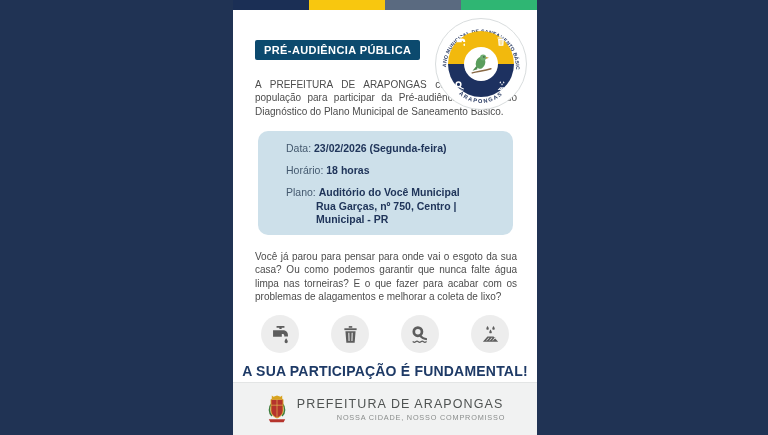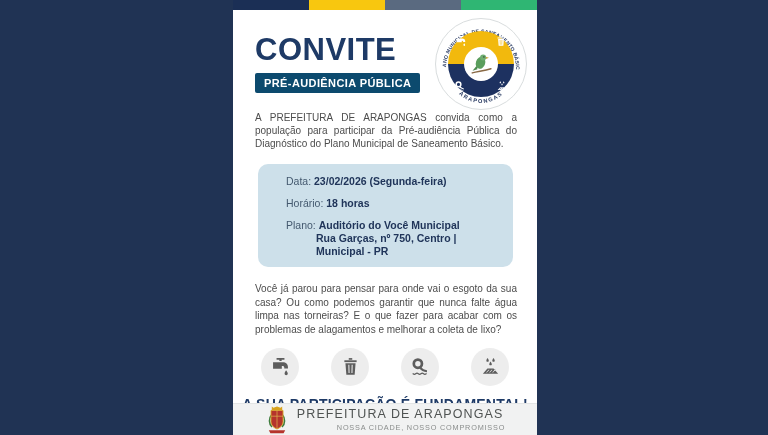--- a/index.html
+++ b/index.html
@@ -40,21 +40,21 @@
   .inforow .val2 { display:block; margin-left:30px; color:#20355a; font-weight:700; }
 
   .icon-row { margin:12px 28px 0; display:flex; justify-content:space-between; }
   .icon-circle { width:38px; height:38px; border-radius:50%; background:#ededed;
                  display:flex; align-items:center; justify-content:center; color:#5d5d5d; }
   .icon-circle svg { width:21px; height:21px; display:block; }
 
   .headline { margin:10px 6px 0; text-align:center; color:#1e3a66; font-weight:800;
               font-size:14px; letter-spacing:.2px; }
 
-  .footer { position:absolute; left:0; right:0; bottom:0; height:32px; background:#f1f2f2;
+  .footer { position:absolute; left:0; right:0; bottom:0; height:53px; background:#f1f2f2;
             border-top:1px solid #e3e5e5; display:flex; align-items:center; justify-content:center; gap:8px; }
   .footer .crest { width:24px; height:30px; }
   .footer .org { font-size:12.5px; color:#4f5352; letter-spacing:1.1px; font-weight:500; }
   .footer .slogan { font-size:7.3px; color:#8a8d8c; letter-spacing:.8px; margin-top:2px;padding-left:40px; }
 
   .hidden-defs { position:absolute; width:0; height:0; overflow:hidden; }
 </style>
 </head>
 <body>
 
@@ -86,21 +86,20 @@
   <div class="card">
 
     <div class="stripe">
       <div style="background: rgb(27, 47, 85);"></div>
       <div style="background: rgb(248, 199, 15);"></div>
       <div style="background: rgb(90, 106, 128);"></div>
       <div style="background: rgb(47, 182, 115);"></div>
     </div>
 
     <div class="card-header">
-      <div class="title">CONVITE</div>
       <div class="badge">PRÉ-AUDIÊNCIA PÚBLICA</div>
 
       <div class="logo">
         <div class="ring"></div>
         <svg class="ring-text" viewBox="0 0 92 92">
           <defs>
             <path id="arcTop" d="M11 50 A35 35 0 0 1 81 50" fill="none"></path>
             <path id="arcBottom" d="M14 53 A32 32 0 0 0 78 53" fill="none"></path>
           </defs>
           <text font-size="5.1" fill="#23355e" font-weight="700" letter-spacing=".2">

